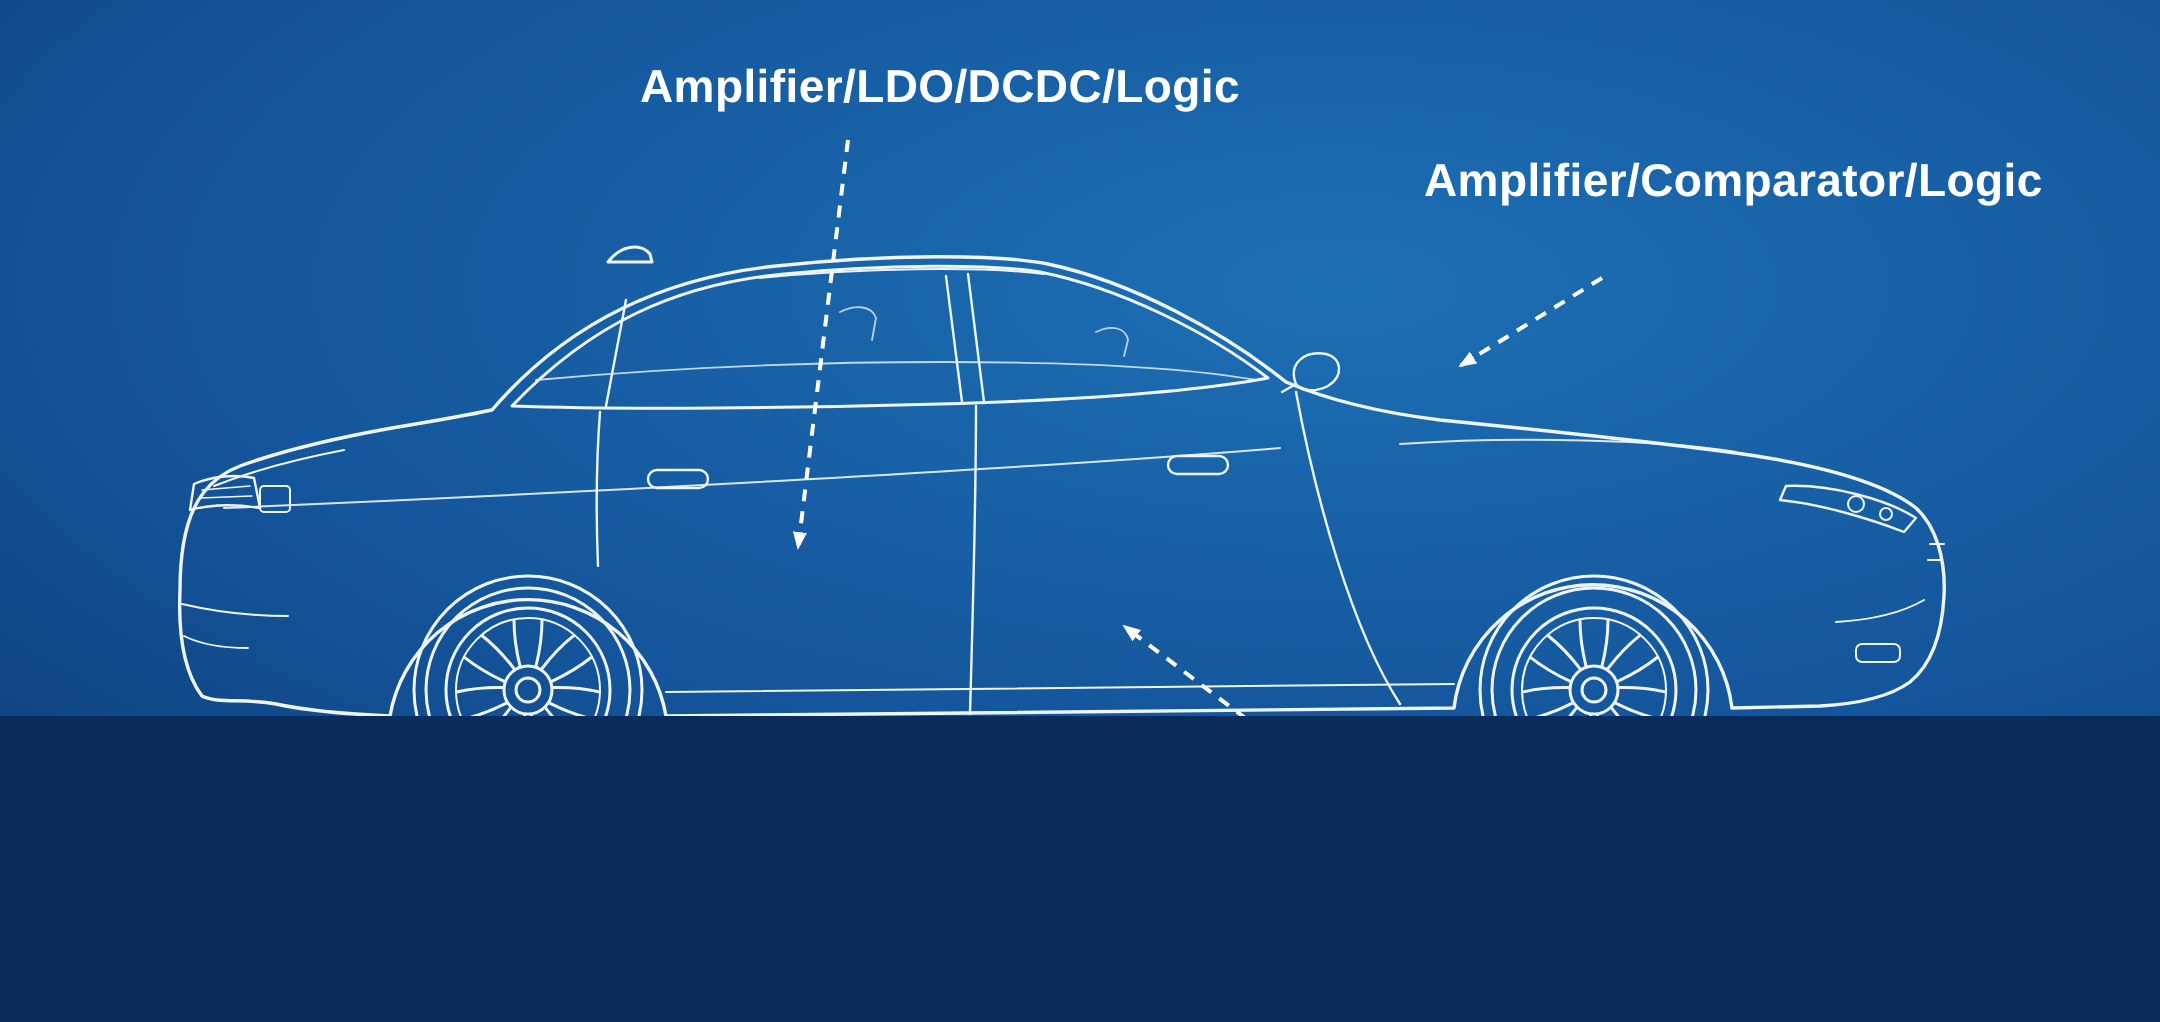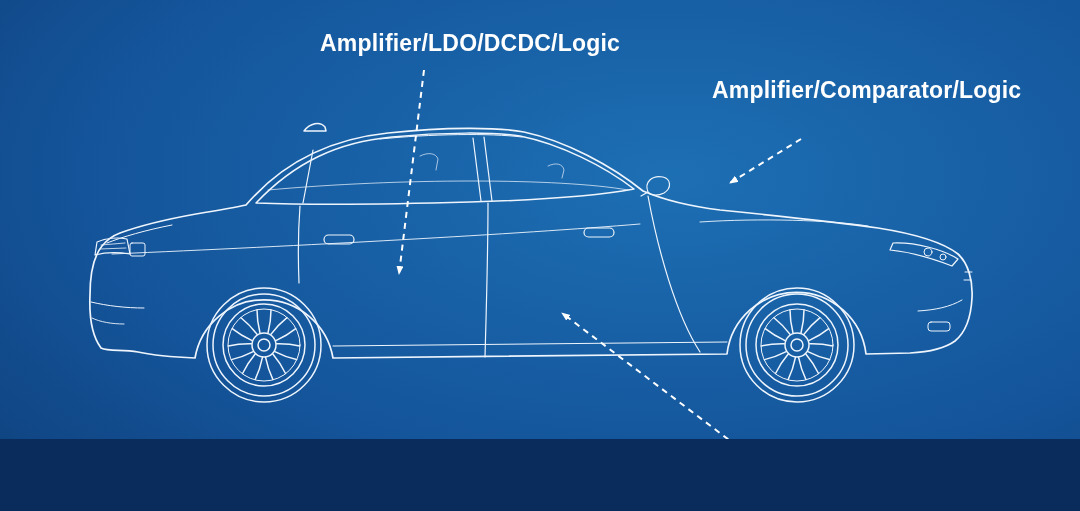--- a/index.html
+++ b/index.html
@@ -3,21 +3,21 @@
 <meta charset="utf-8">
 <style>
   html, body {
     margin: 0;
     padding: 0;
     background: #0a2c5c;
   }
   .stage {
     position: relative;
     width: 1080px;
-    height: 439px;
+    height: 358px;
     overflow: hidden;
     background: radial-gradient(120% 150% at 62% 40%, #1d6fb4 0%, #14549a 45%, #0a2c5c 100%);
     font-family: "Liberation Sans", sans-serif;
   }
   .stage svg.scene {
     position: absolute;
     inset: 0;
     width: 1080px;
     height: 511px;
     display: block;

